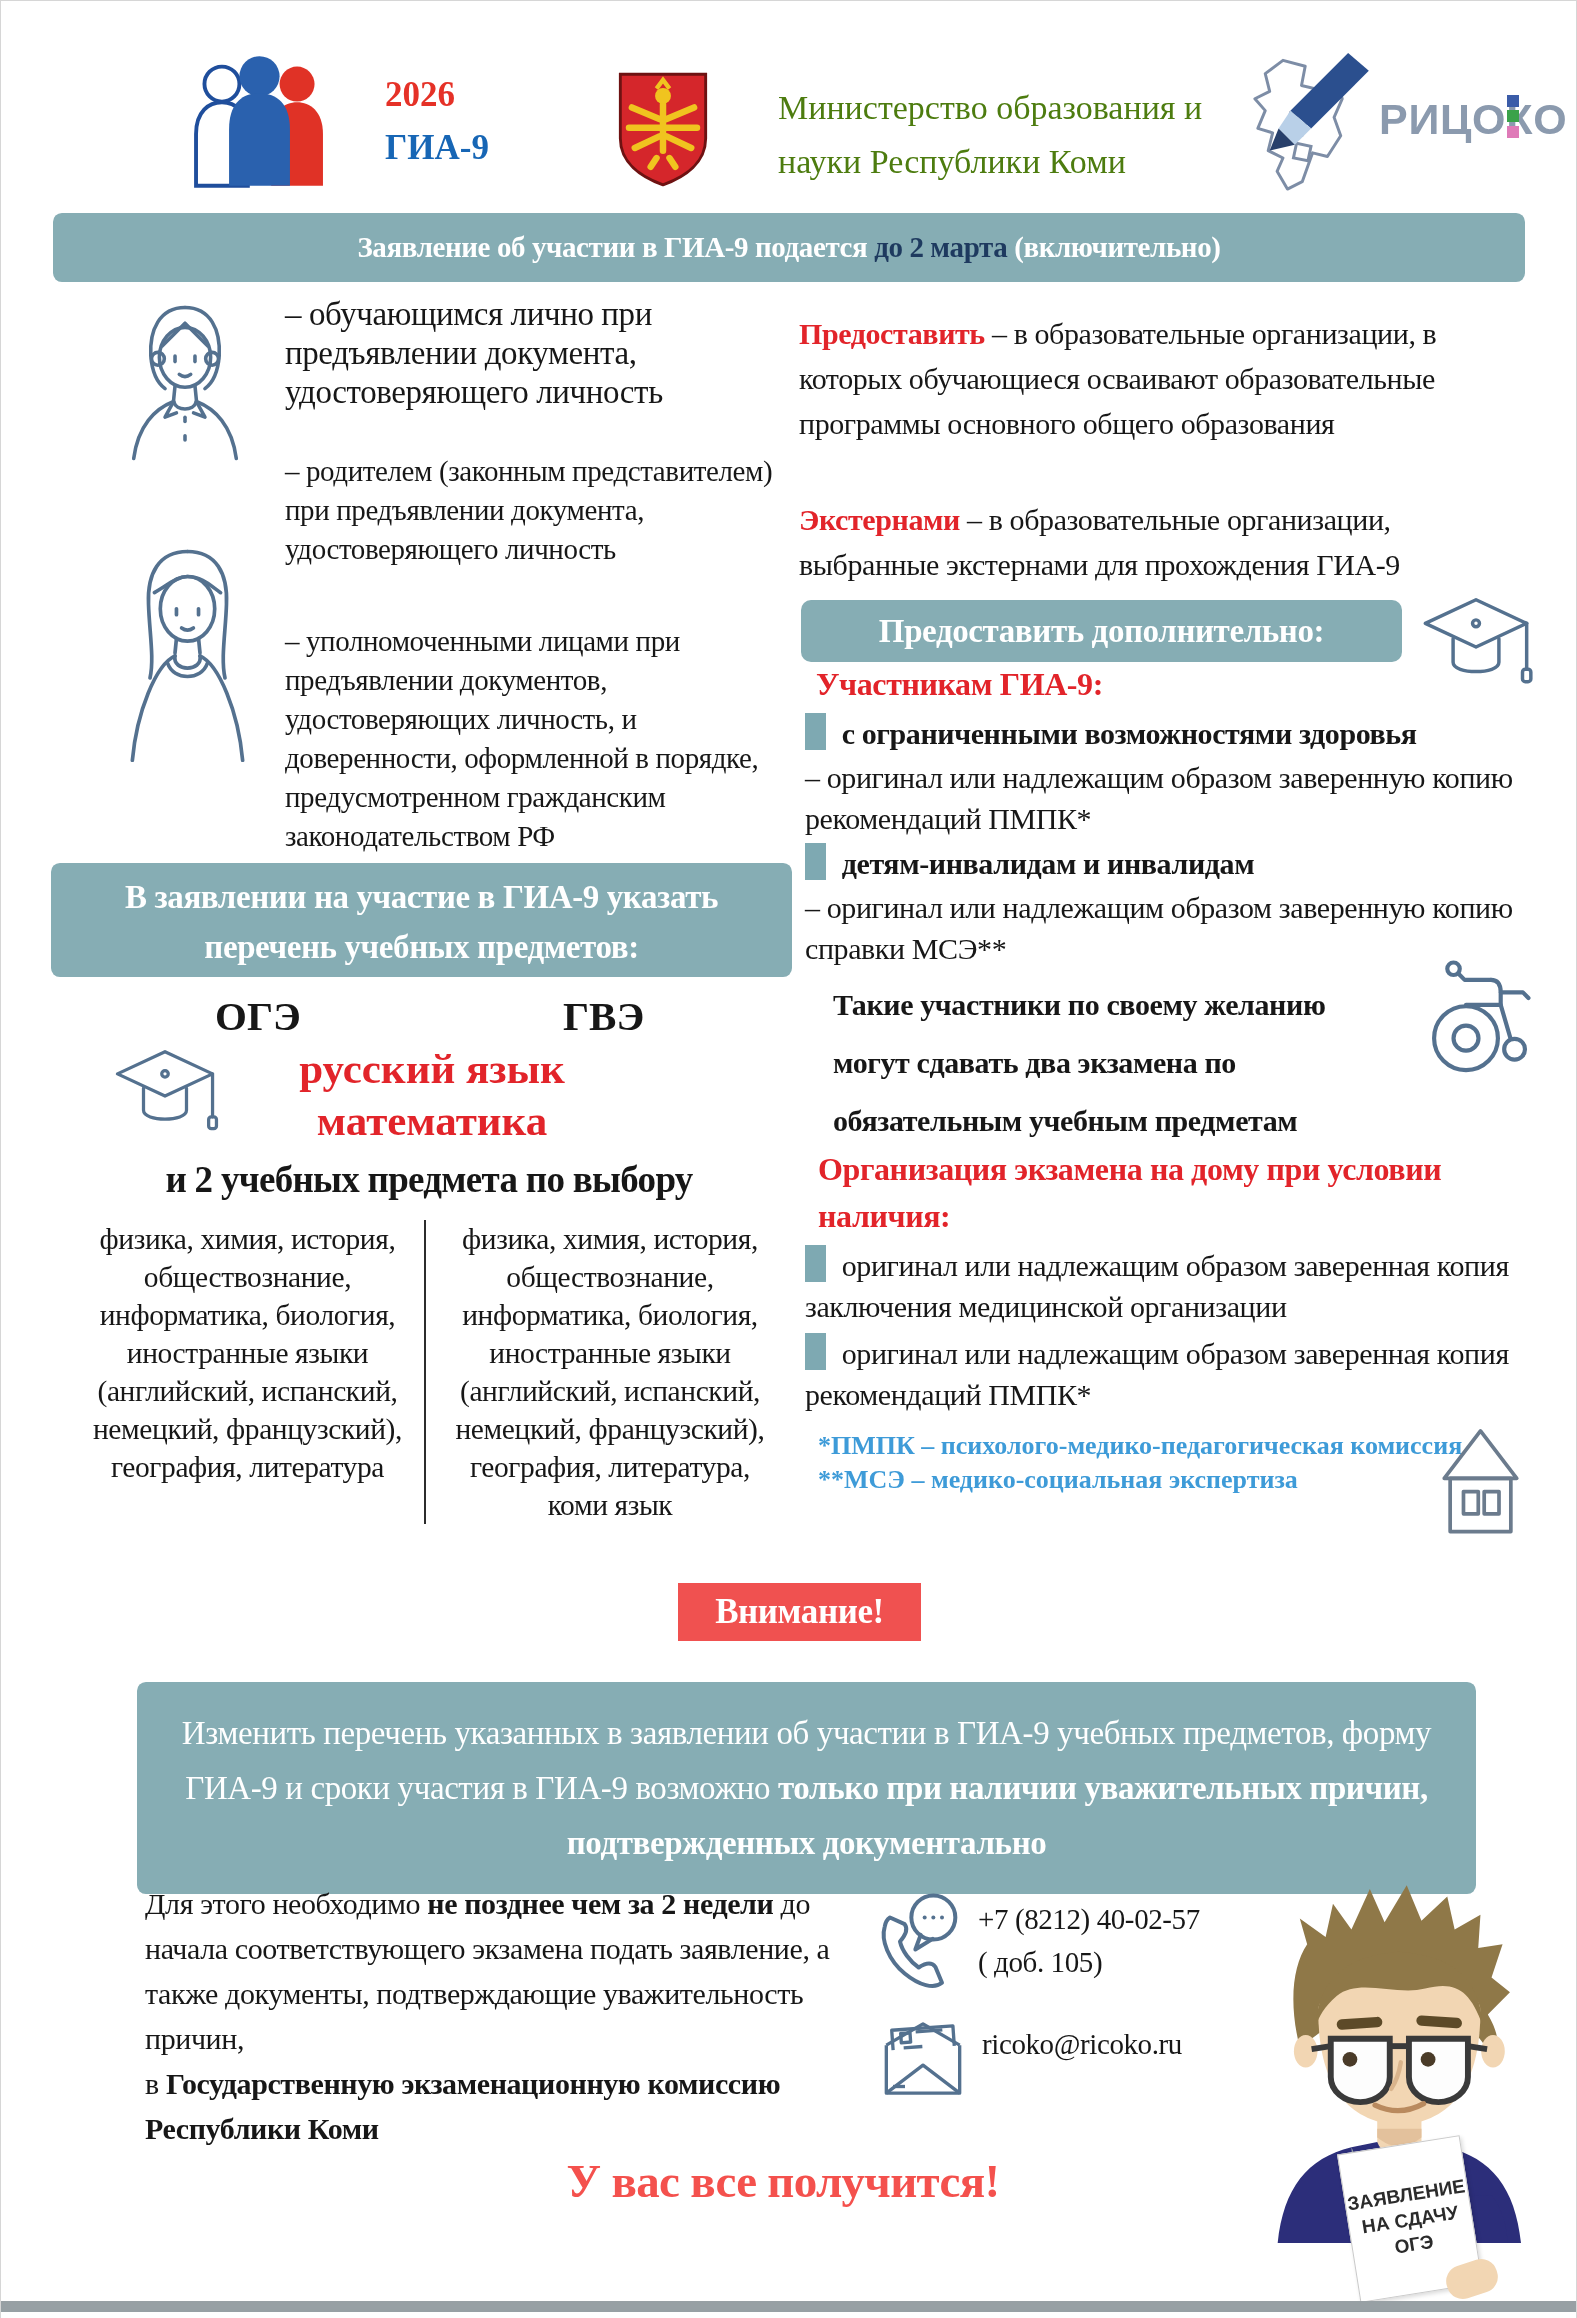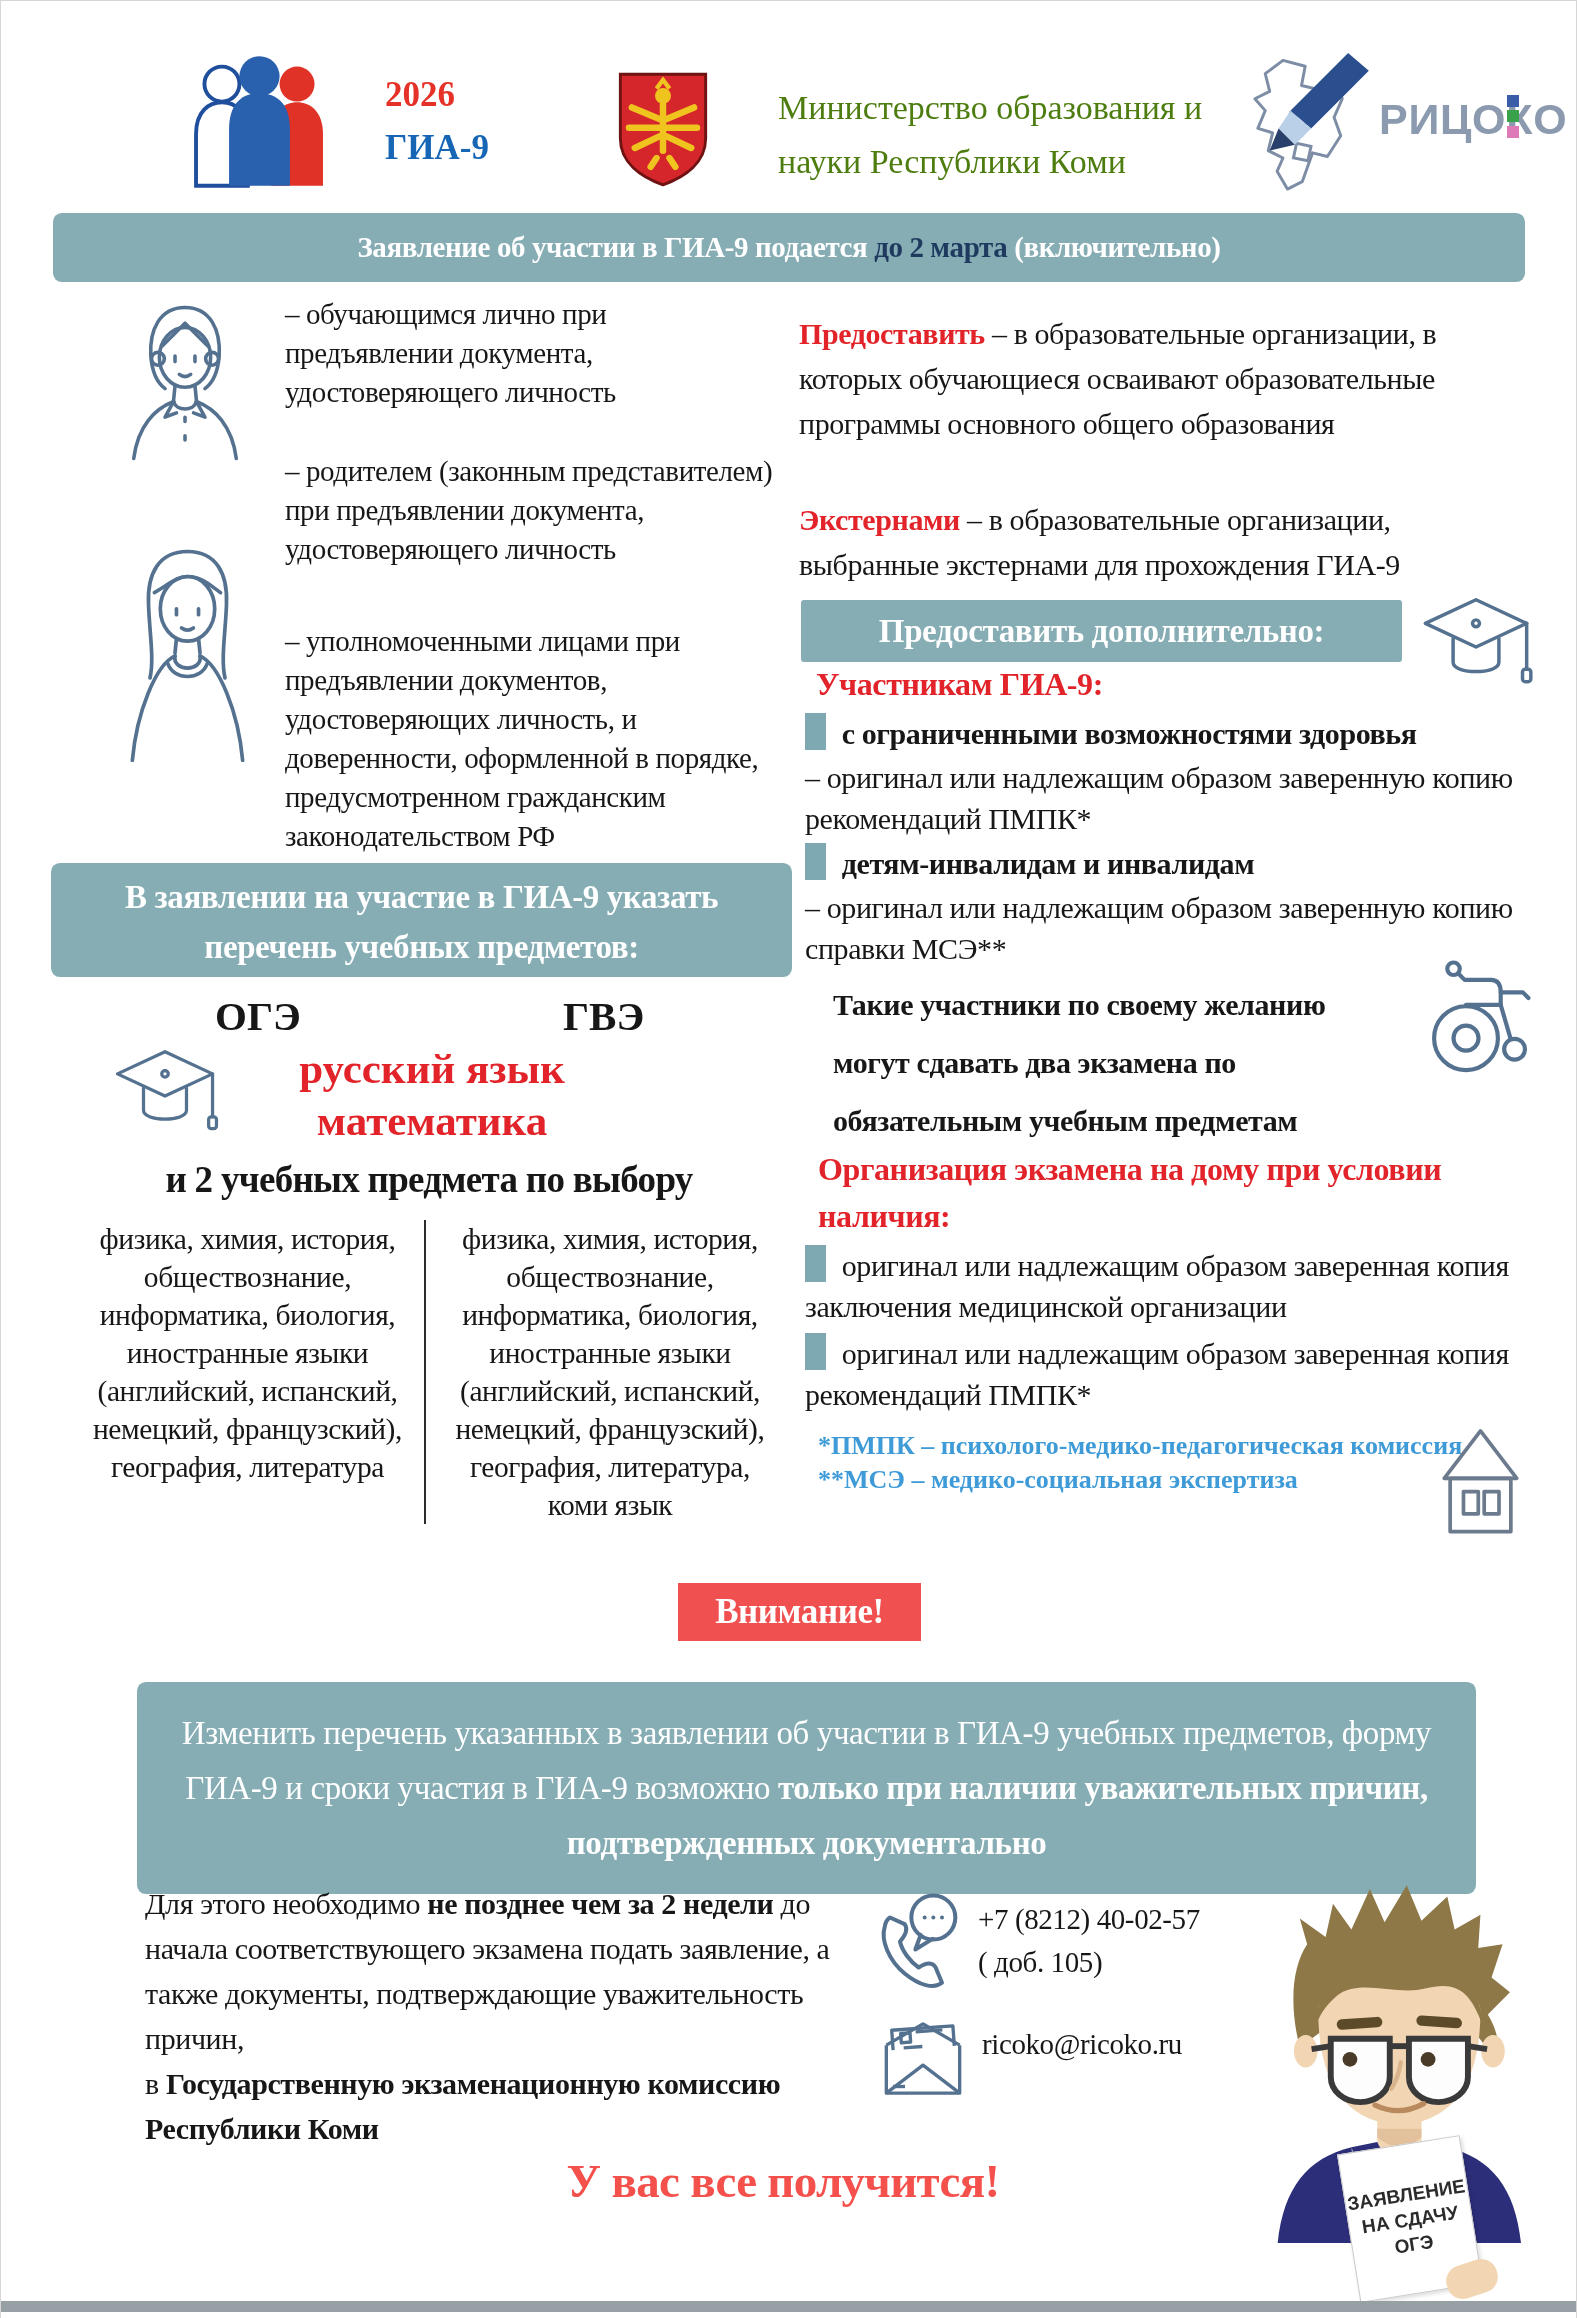--- a/index.html
+++ b/index.html
@@ -105,21 +105,21 @@
       <path d="M94,126 L96,146"></path>
       <path d="M8,228 C14,182 38,158 64,148"></path>
       <path d="M152,228 C146,182 122,158 96,148"></path>
       <path d="M64,148 C68,162 92,162 96,148"></path>
       <path d="M64,148 L52,170 L68,164"></path>
       <path d="M96,148 L108,170 L92,164"></path>
       <line x1="80" y1="170" x2="80" y2="176"></line>
       <line x1="80" y1="196" x2="80" y2="202"></line>
     </svg>
   </div>
-  <div class="abs body-text" style="left:284px;top:294px;width:494px;font-size:29px;line-height:39px;">– обучающимся лично при предъявлении документа, удостоверяющего личность</div>
+  <div class="abs body-text" style="left:284px;top:294px;width:494px;font-size:33px;line-height:39px;">– обучающимся лично при предъявлении документа, удостоверяющего личность</div>
 
   <div class="abs body-text" style="left:284px;top:451px;width:502px;font-size:29px;line-height:39px;">– родителем  (законным представителем)  при предъявлении документа, удостоверяющего личность</div>
 
   <div class="abs" style="left:124px;top:540px;">
     <svg width="125" height="221" viewBox="0 0 170 300" fill="none" stroke="#54718f" stroke-width="5" stroke-linecap="round" stroke-linejoin="round">
       <path d="M85,14 C46,14 30,44 32,86 C33,122 40,160 34,186"></path>
       <path d="M85,14 C124,14 140,44 138,86 C137,122 130,160 136,186"></path>
       <path d="M40,70 C60,58 72,48 85,48 C104,48 116,60 130,70"></path>
       <ellipse cx="85" cy="92" rx="37" ry="44"></ellipse>
       <line x1="70" y1="92" x2="70" y2="100"></line>
@@ -135,21 +135,21 @@
   </div>
   <div class="abs body-text" style="left:284px;top:621px;width:502px;font-size:29px;line-height:39px;">– уполномоченными лицами при предъявлении документов, удостоверяющих личность, и доверенности, оформленной в порядке, предусмотренном гражданским законодательством РФ</div>
 
   <div class="abs body-text" style="left:798px;top:310px;width:738px;font-size:30px;line-height:45px;">
     <span class="red">Предоставить</span><span> – в образовательные организации, в которых обучающиеся осваивают образовательные программы основного общего образования</span>
   </div>
   <div class="abs body-text" style="left:798px;top:496px;width:738px;font-size:30px;line-height:45px;">
     <span class="red">Экстернами</span><span> – в образовательные организации, выбранные экстернами для прохождения ГИА-9</span>
   </div>
 
-  <div class="abs teal-banner" style="left:800px;top:599px;width:601px;height:62px;font-size:33px;line-height:62px;border-radius:3px;">Предоставить дополнительно:</div>
+  <div class="abs teal-banner" style="left:800px;top:599px;width:601px;height:62px;font-size:33px;line-height:62px;border-radius:10px;">Предоставить дополнительно:</div>
 
   <div class="abs" style="left:1416px;top:586px;">
     <svg width="118" height="122" viewBox="0 0 170 175" fill="none" stroke="#54718f" stroke-width="5" stroke-linecap="round" stroke-linejoin="round">
       <polygon points="85,18 158,52 85,86 12,52"></polygon>
       <path d="M52,74 V108 C52,126 118,126 118,108 V74"></path>
       <circle cx="85" cy="52" r="5"></circle>
       <path d="M158,52 V118"></path>
       <rect x="152" y="118" width="12" height="18" rx="4"></rect>
     </svg>
   </div>

